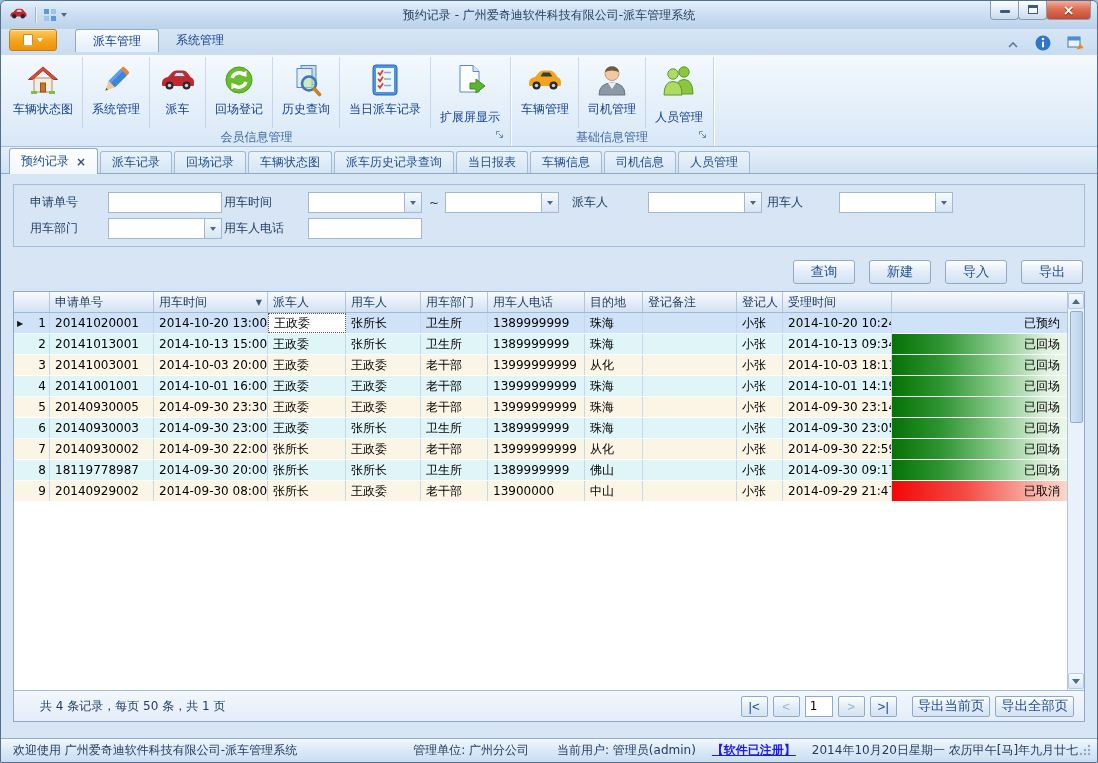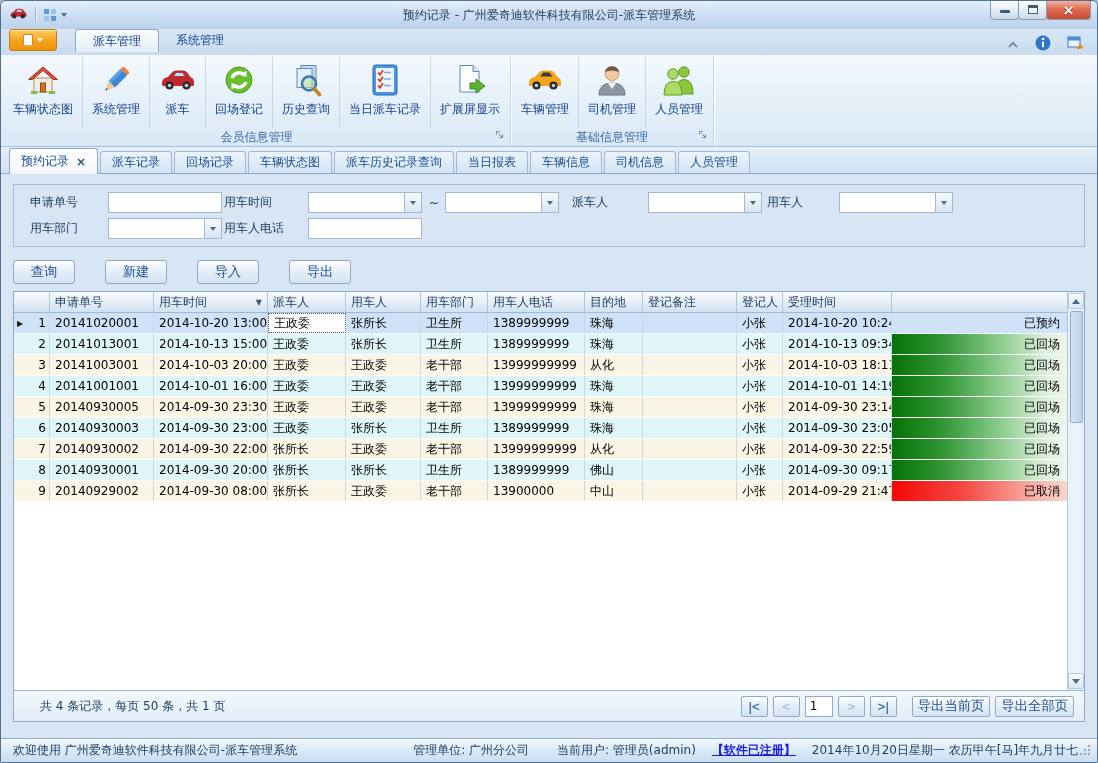--- a/index.html
+++ b/index.html
@@ -55,21 +55,21 @@
   .tabrow-icons{ position:absolute; right:12px; top:6px; display:flex; gap:16px; align-items:center; }
   
   .ribbon{ height:92px; display:flex; padding:2px 2px 0 2px;
     background:linear-gradient(#F4F9FE,#E7F1FA 45%,#D9E8F7);
     border-bottom:1px solid #A6C0DC; }
   .rgroup{ display:flex; flex-direction:column; position:relative;
     border-right:1px solid #C3D7EA; box-shadow:1px 0 0 #FFFFFF; padding:0 1px; }
   .rbtns{ flex:1; display:flex; align-items:stretch; }
   .rbtn{ display:flex; flex-direction:column; align-items:center; padding:5px 9px 2px; gap:3px;
     color:#15428B; border-right:1px solid rgba(168,193,220,.55); cursor:default; }
-  .rbtn:last-child{ border-right:none; }
+  .rbtn:last-child{ border-right:none;justify-content:space-between; }
   .ricon{ width:37px; height:36px; display:flex; align-items:center; justify-content:center; }
   .rlabel{ white-space:nowrap; }
   .rgrouplabel{ height:18px; display:flex; align-items:center; justify-content:center;
     color:#3E6AA0; position:relative; }
   .launcher{ position:absolute; right:5px; bottom:4px; }
   
   .doctabs{ height:27px; display:flex; align-items:flex-end; gap:2px; padding:0 0 0 8px;
     background:linear-gradient(#E6F0FA,#CFE1F2); border-bottom:1px solid #8FA9C6; }
   .doctab{ height:22px; padding:0 11px; display:flex; align-items:center; gap:7px;
     background:linear-gradient(#EAF3FB,#D5E5F4); border:1px solid #9FB9D6; border-bottom:none;
@@ -85,21 +85,21 @@
     grid-template-columns:78px 116px 84px 115px 22px 115px 88px 115px 76px 115px;
     row-gap:5px; align-items:center; padding:7px 0 7px 16px; }
   .flabel{ color:#1B3A5E; }
   .fin{ width:114px; height:21px; border:1px solid #A0B8D2; background:#fff; font:inherit; padding:0 3px; }
   .combo{ position:relative; width:114px; height:21px; background:#fff; border:1px solid #A0B8D2; }
   .combo .val{ display:block; padding:2px 20px 0 3px; overflow:hidden; white-space:nowrap; }
   .combo .dd{ position:absolute; right:0; top:0; bottom:0; width:17px;
     background:linear-gradient(#F6FAFD,#D8E5F2); border-left:1px solid #A0B8D2;
     display:flex; align-items:center; justify-content:center; }
   .range-sep{ text-align:center; }
-  .actions-row{ display:flex; justify-content:flex-start; gap:30px; margin:13px 2px 7px 0; }
+  .actions-row{ display:flex; justify-content:flex-end; gap:14px; margin:13px 2px 7px 0; }
   .abtn{ width:62px; height:24px; border:1px solid #8FA9C6; border-radius:3px;
     background:linear-gradient(#FEFEFF,#E5EEF9 45%,#D3E2F2); color:#1E4E8C;
     display:flex; align-items:center; justify-content:center; box-shadow:inset 0 1px 0 #fff; }
   
   .grid-panel{ flex:1; min-height:0; border:1px solid #8FA9C6; background:#fff;
     display:flex; flex-direction:column; }
   .grid-main{ flex:1; min-height:0; display:flex; }
   .gtable{ flex:1; display:flex; flex-direction:column; overflow:hidden; }
   .ghead{ display:flex; height:21px; flex:none;
     background:linear-gradient(#F8FBFE,#E5EEF8 50%,#D2E2F1);
@@ -603,21 +603,21 @@
                 <div class="gc" style="width: 94px;"></div>
                 <div class="gc" style="width: 46px;">小张</div>
                 <div class="gc" style="width: 109px;">2014-09-30 22:59</div>
                 <div class="gc status returned">已回场</div>
               </div>
               <div class="gr alt-a">
                 <div class="gc sel-cell" style="width: 36px;">
                   <span class="rowarrow"></span>
                   <span class="rownum">8</span>
                 </div>
-                <div class="gc" style="width: 104px;">20140930001</div>
+                <div class="gc" style="width: 104px;">18119778987</div>
                 <div class="gc" style="width: 114px;">2014-09-30 20:00</div>
                 <div class="gc" style="width: 78px;">张所长</div>
                 <div class="gc" style="width: 75px;">张所长</div>
                 <div class="gc" style="width: 67px;">卫生所</div>
                 <div class="gc" style="width: 97px;">1389999999</div>
                 <div class="gc" style="width: 58px;">佛山</div>
                 <div class="gc" style="width: 94px;"></div>
                 <div class="gc" style="width: 46px;">小张</div>
                 <div class="gc" style="width: 109px;">2014-09-30 09:17</div>
                 <div class="gc status returned">已回场</div>

